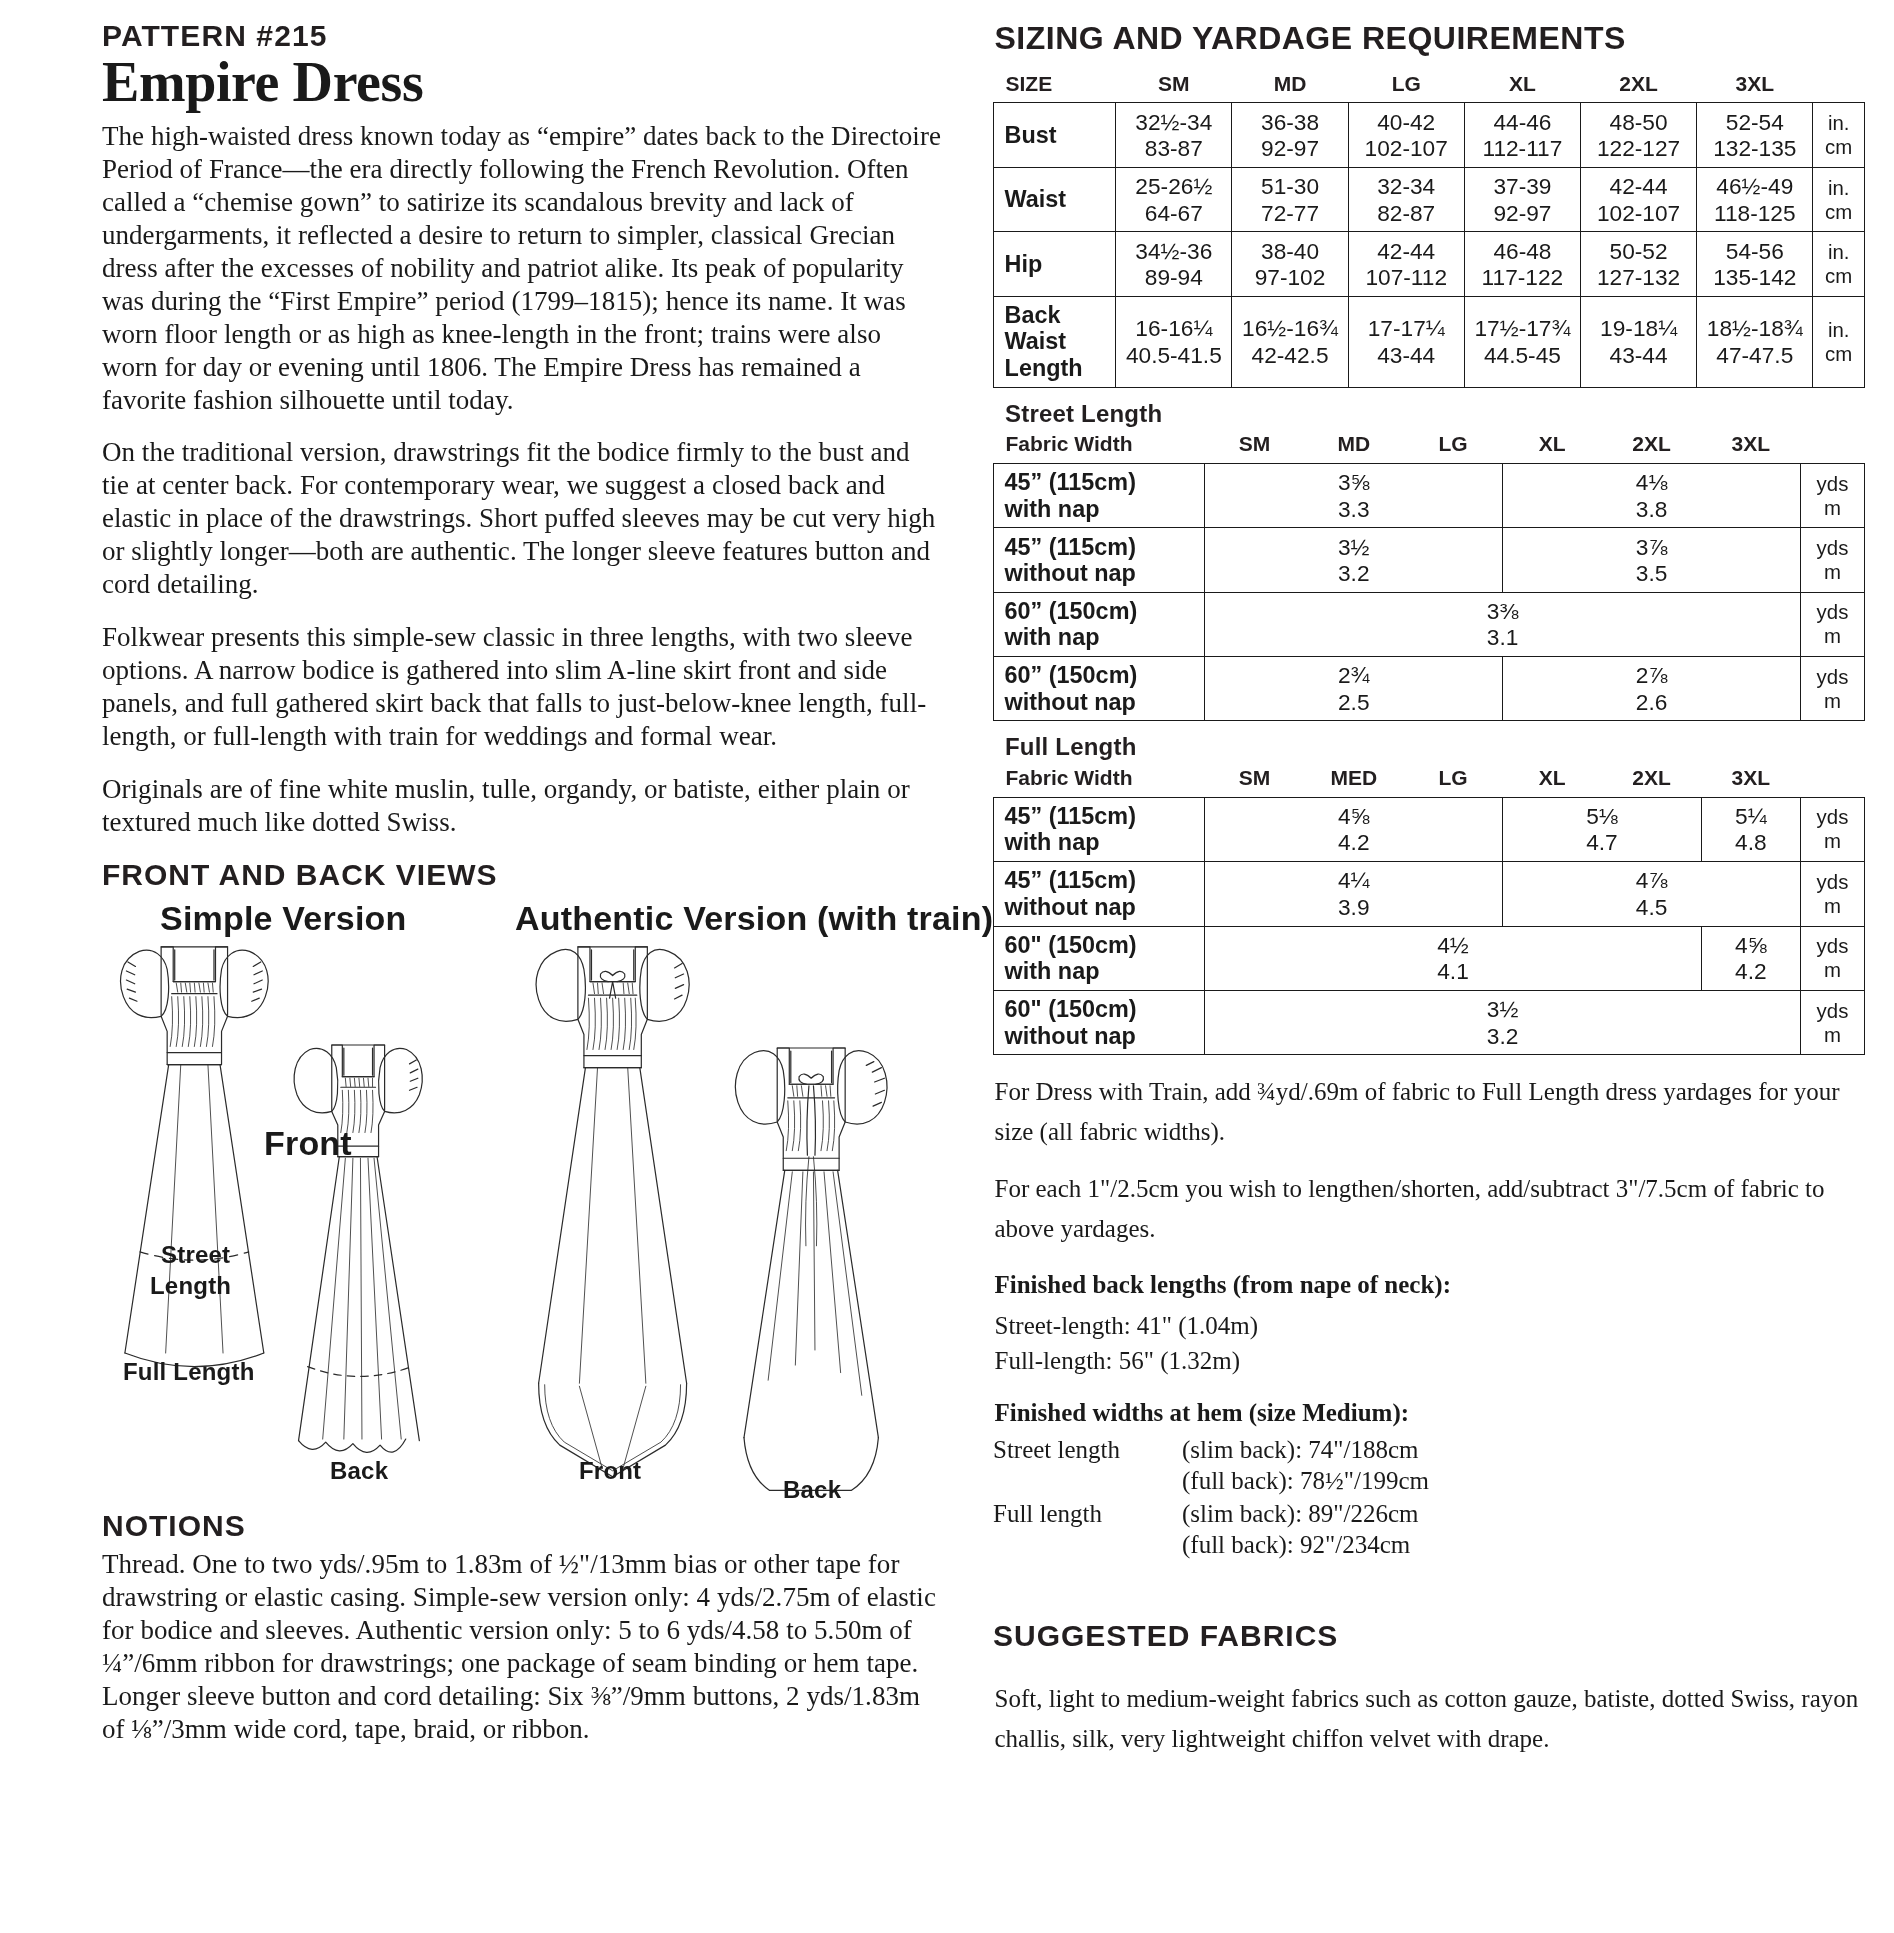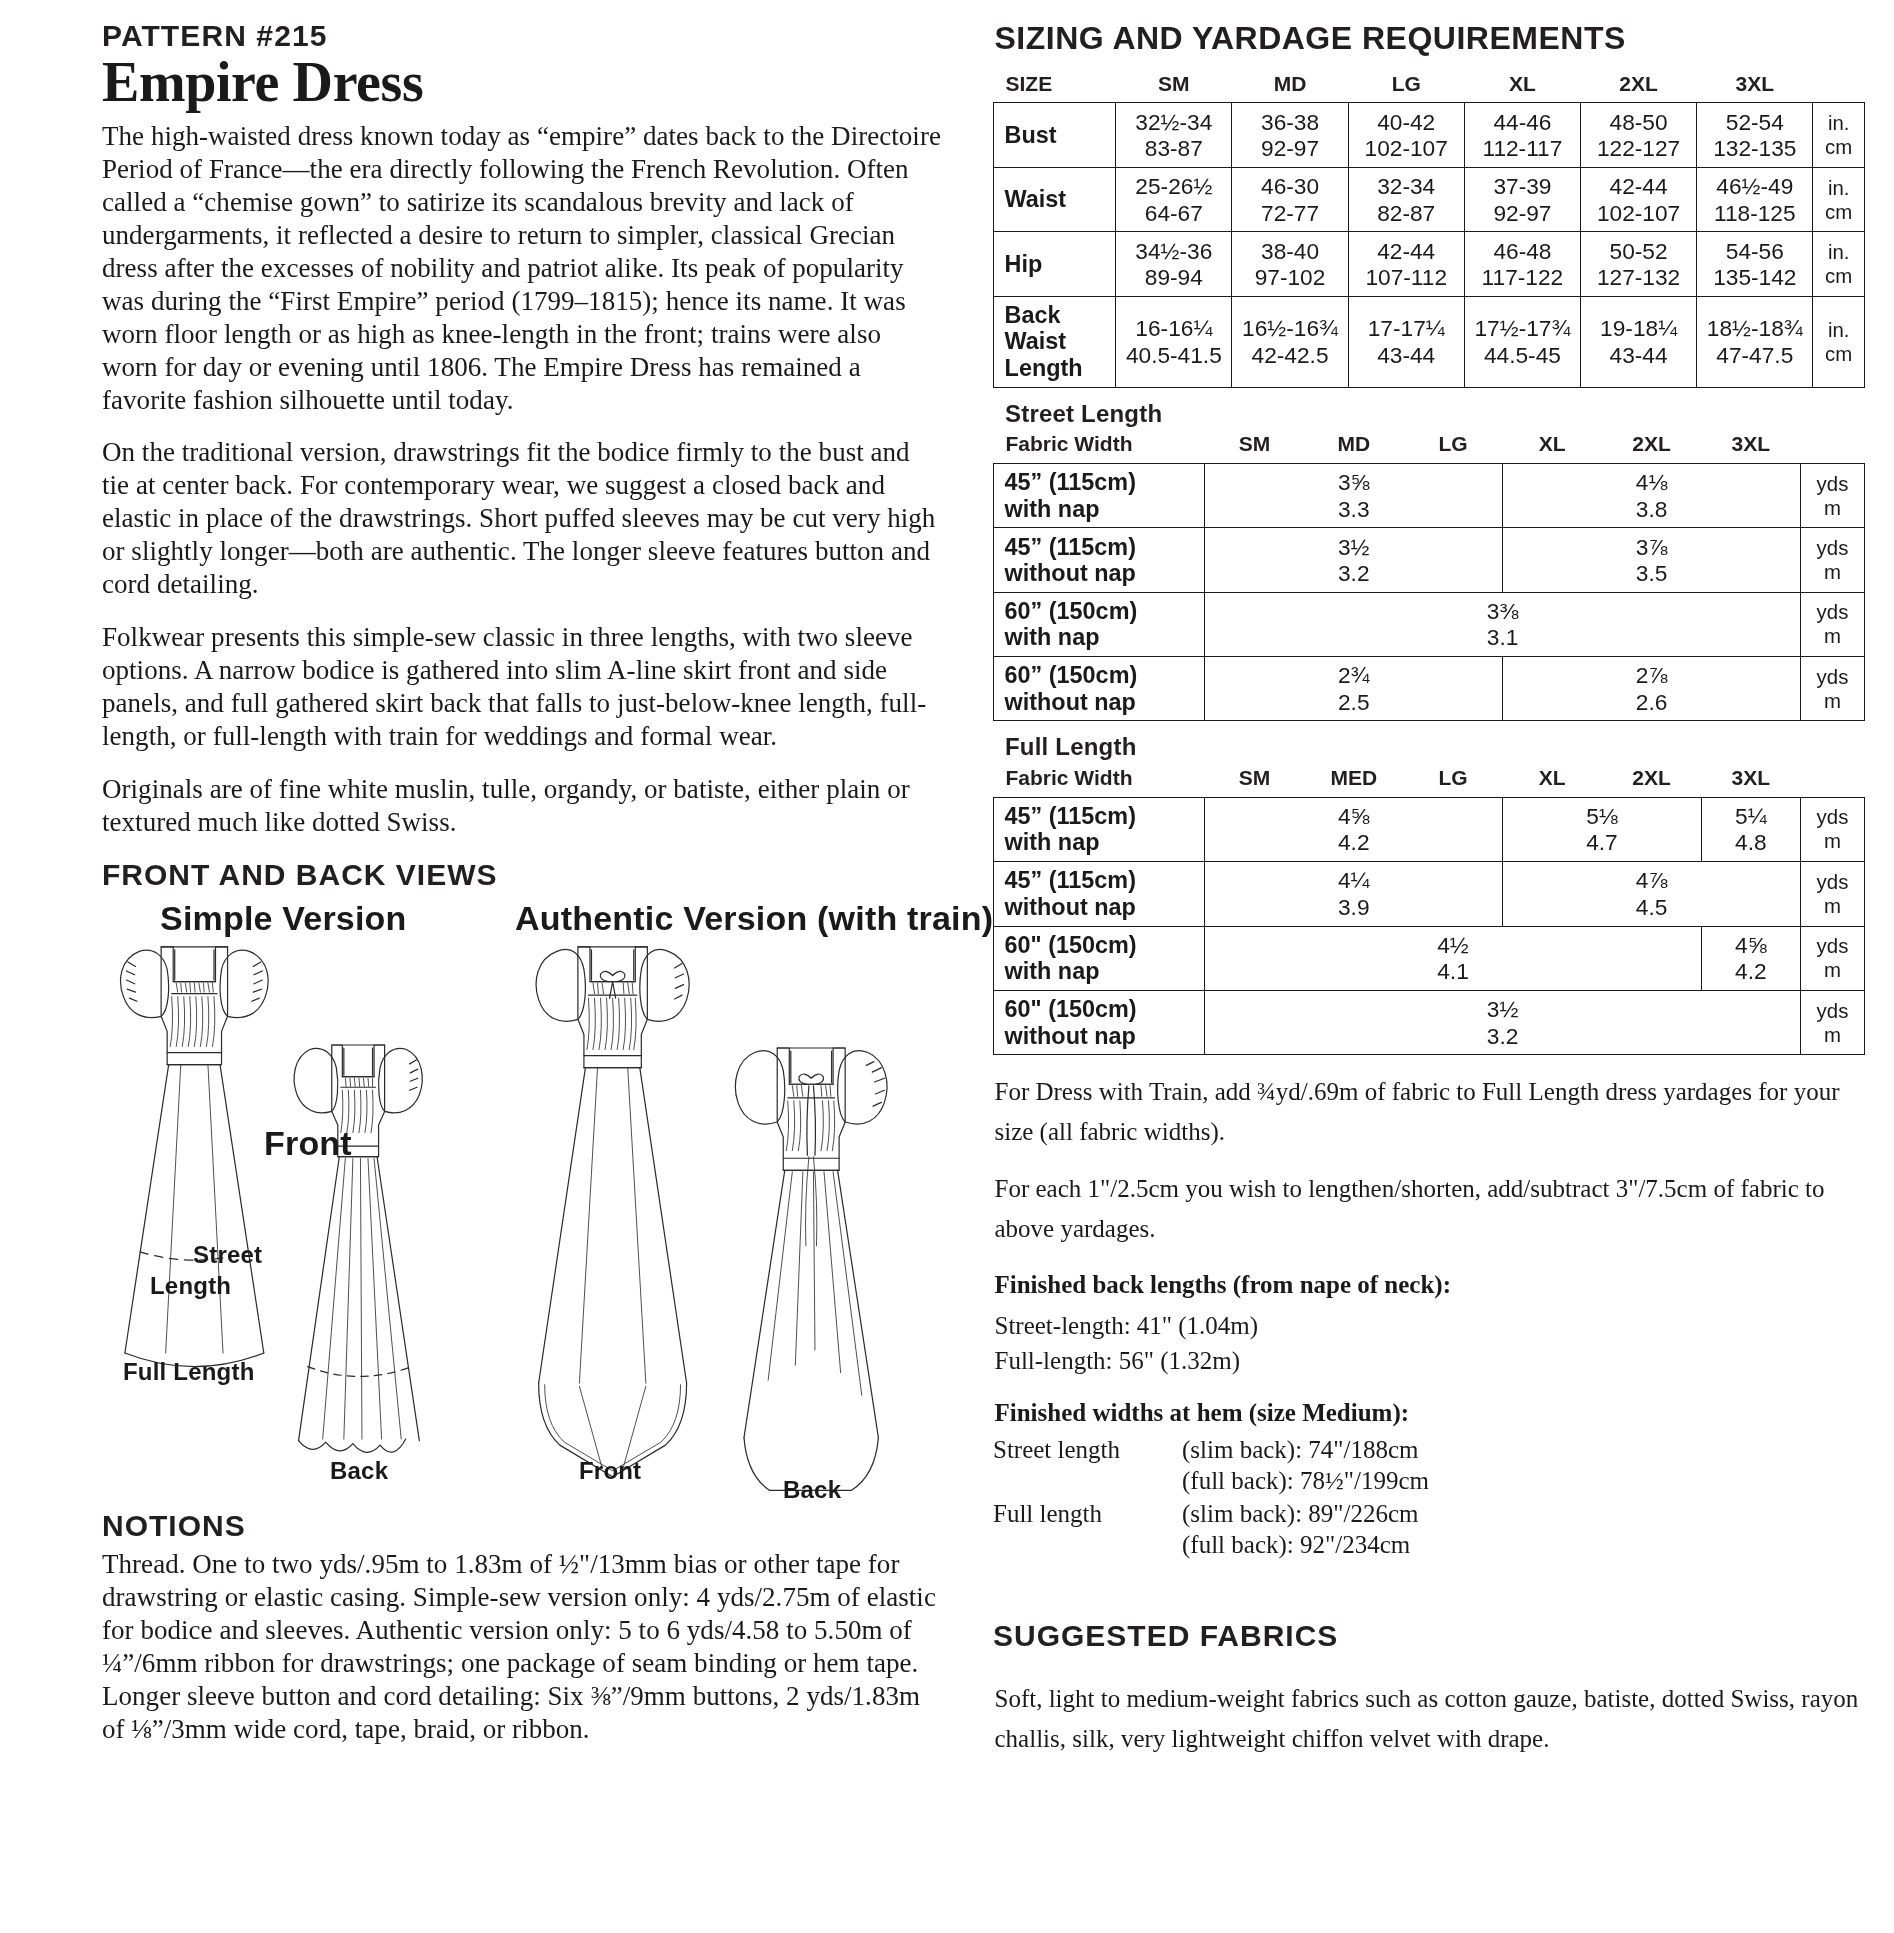--- a/index.html
+++ b/index.html
@@ -214,21 +214,21 @@
           <g stroke-width="1.1">
             <path d="M922 364 L890 640 M936 364 L926 620 M950 364 L952 600 M964 364 L986 630 M976 364 L1014 660"></path>
           </g>
           <path d="M858 716 Q862 766 892 786 L1000 786 Q1032 766 1036 716"></path>
 
           <path d="M944 344 q-6 60 -4 118 M950 344 q6 60 4 118" stroke-width="1.1"></path>
         </g>
       </svg>
 
       <div class="ilabel lg" style="left:168px;top:227px;">Front</div>
-      <div class="ilabel" style="left:65px;top:344px;margin-left:32px;">Street</div>
+      <div class="ilabel" style="left:65px;top:344px;">Street</div>
       <div class="ilabel" style="left:54px;top:375px;">Length</div>
       <div class="ilabel" style="left:27px;top:461px;">Full Length</div>
       <div class="ilabel" style="left:234px;top:560px;">Back</div>
       <div class="ilabel" style="left:483px;top:560px;">Front</div>
       <div class="ilabel" style="left:687px;top:579px;">Back</div>
     </div>
 
     <div class="sec-head">NOTIONS</div>
     <p class="body">Thread. One to two yds/.95m to 1.83m of ½"/13mm bias or other tape for drawstring or elastic casing.  Simple-sew version only: 4 yds/2.75m of elastic for bodice and sleeves. Authentic version only: 5 to 6 yds/4.58 to 5.50m of ¼”/6mm ribbon for drawstrings; one package of seam binding or hem tape. Longer sleeve button and cord detailing: Six ⅜”/9mm buttons, 2 yds/1.83m of ⅛”/3mm wide cord, tape, braid, or ribbon.</p>
   </div>
@@ -267,21 +267,21 @@
           <td><span>36-38</span><br><span>92-97</span></td>
           <td><span>40-42</span><br><span>102-107</span></td>
           <td><span>44-46</span><br><span>112-117</span></td>
           <td><span>48-50</span><br><span>122-127</span></td>
           <td><span>52-54</span><br><span>132-135</span></td>
           <td class="unit"><span>in.</span><br><span>cm</span></td>
         </tr>
         <tr>
           <td class="rowlbl">Waist</td>
           <td><span>25-26½</span><br><span>64-67</span></td>
-          <td><span>46-30</span><br><span>72-77</span></td>
+          <td><span>51-30</span><br><span>72-77</span></td>
           <td><span>32-34</span><br><span>82-87</span></td>
           <td><span>37-39</span><br><span>92-97</span></td>
           <td><span>42-44</span><br><span>102-107</span></td>
           <td><span>46½-49</span><br><span>118-125</span></td>
           <td class="unit"><span>in.</span><br><span>cm</span></td>
         </tr>
         <tr>
           <td class="rowlbl">Hip</td>
           <td><span>34½-36</span><br><span>89-94</span></td>
           <td><span>38-40</span><br><span>97-102</span></td>

